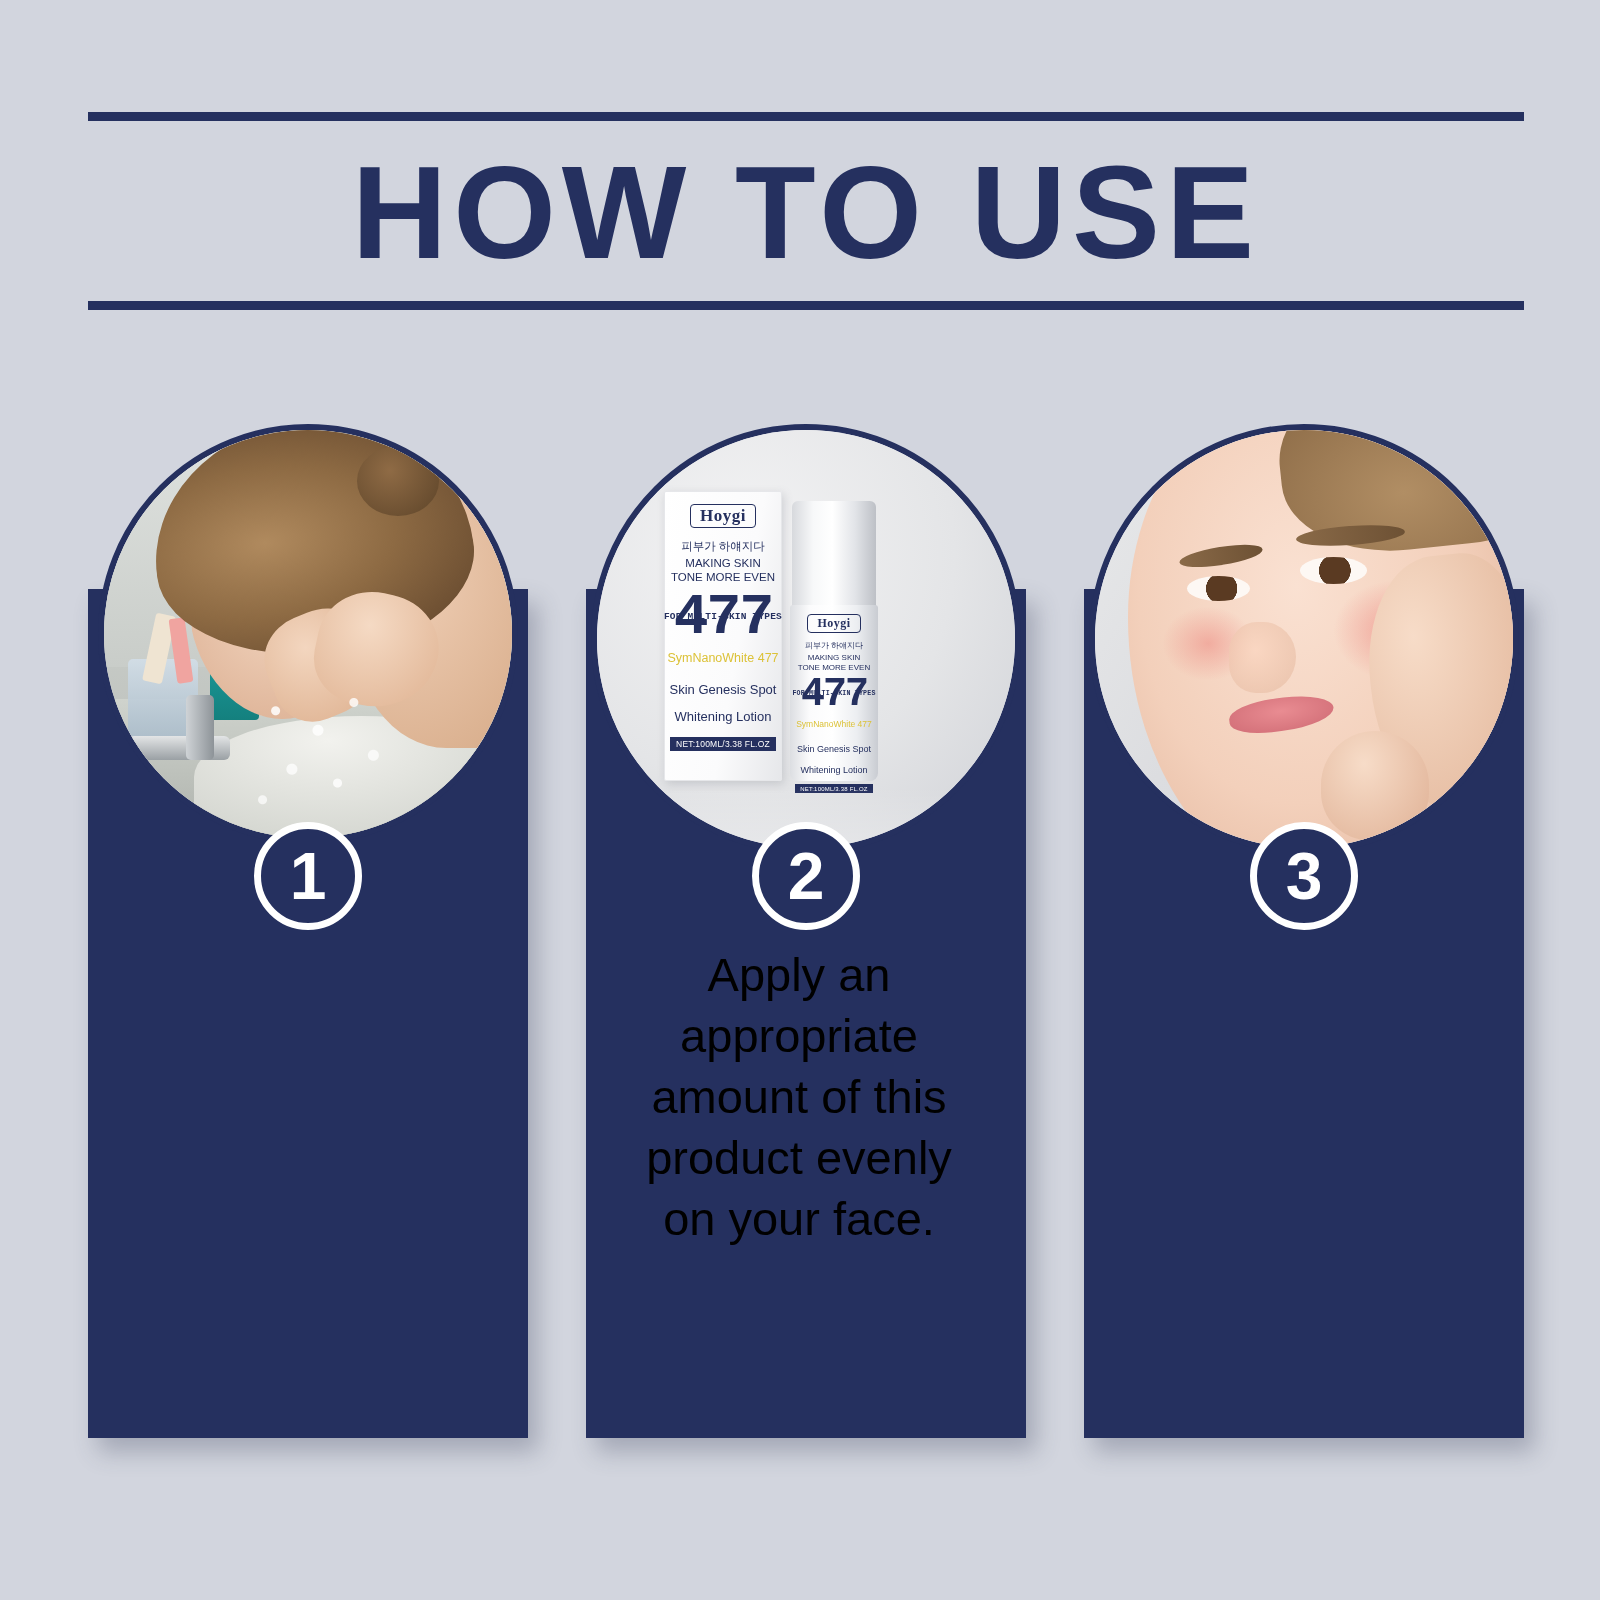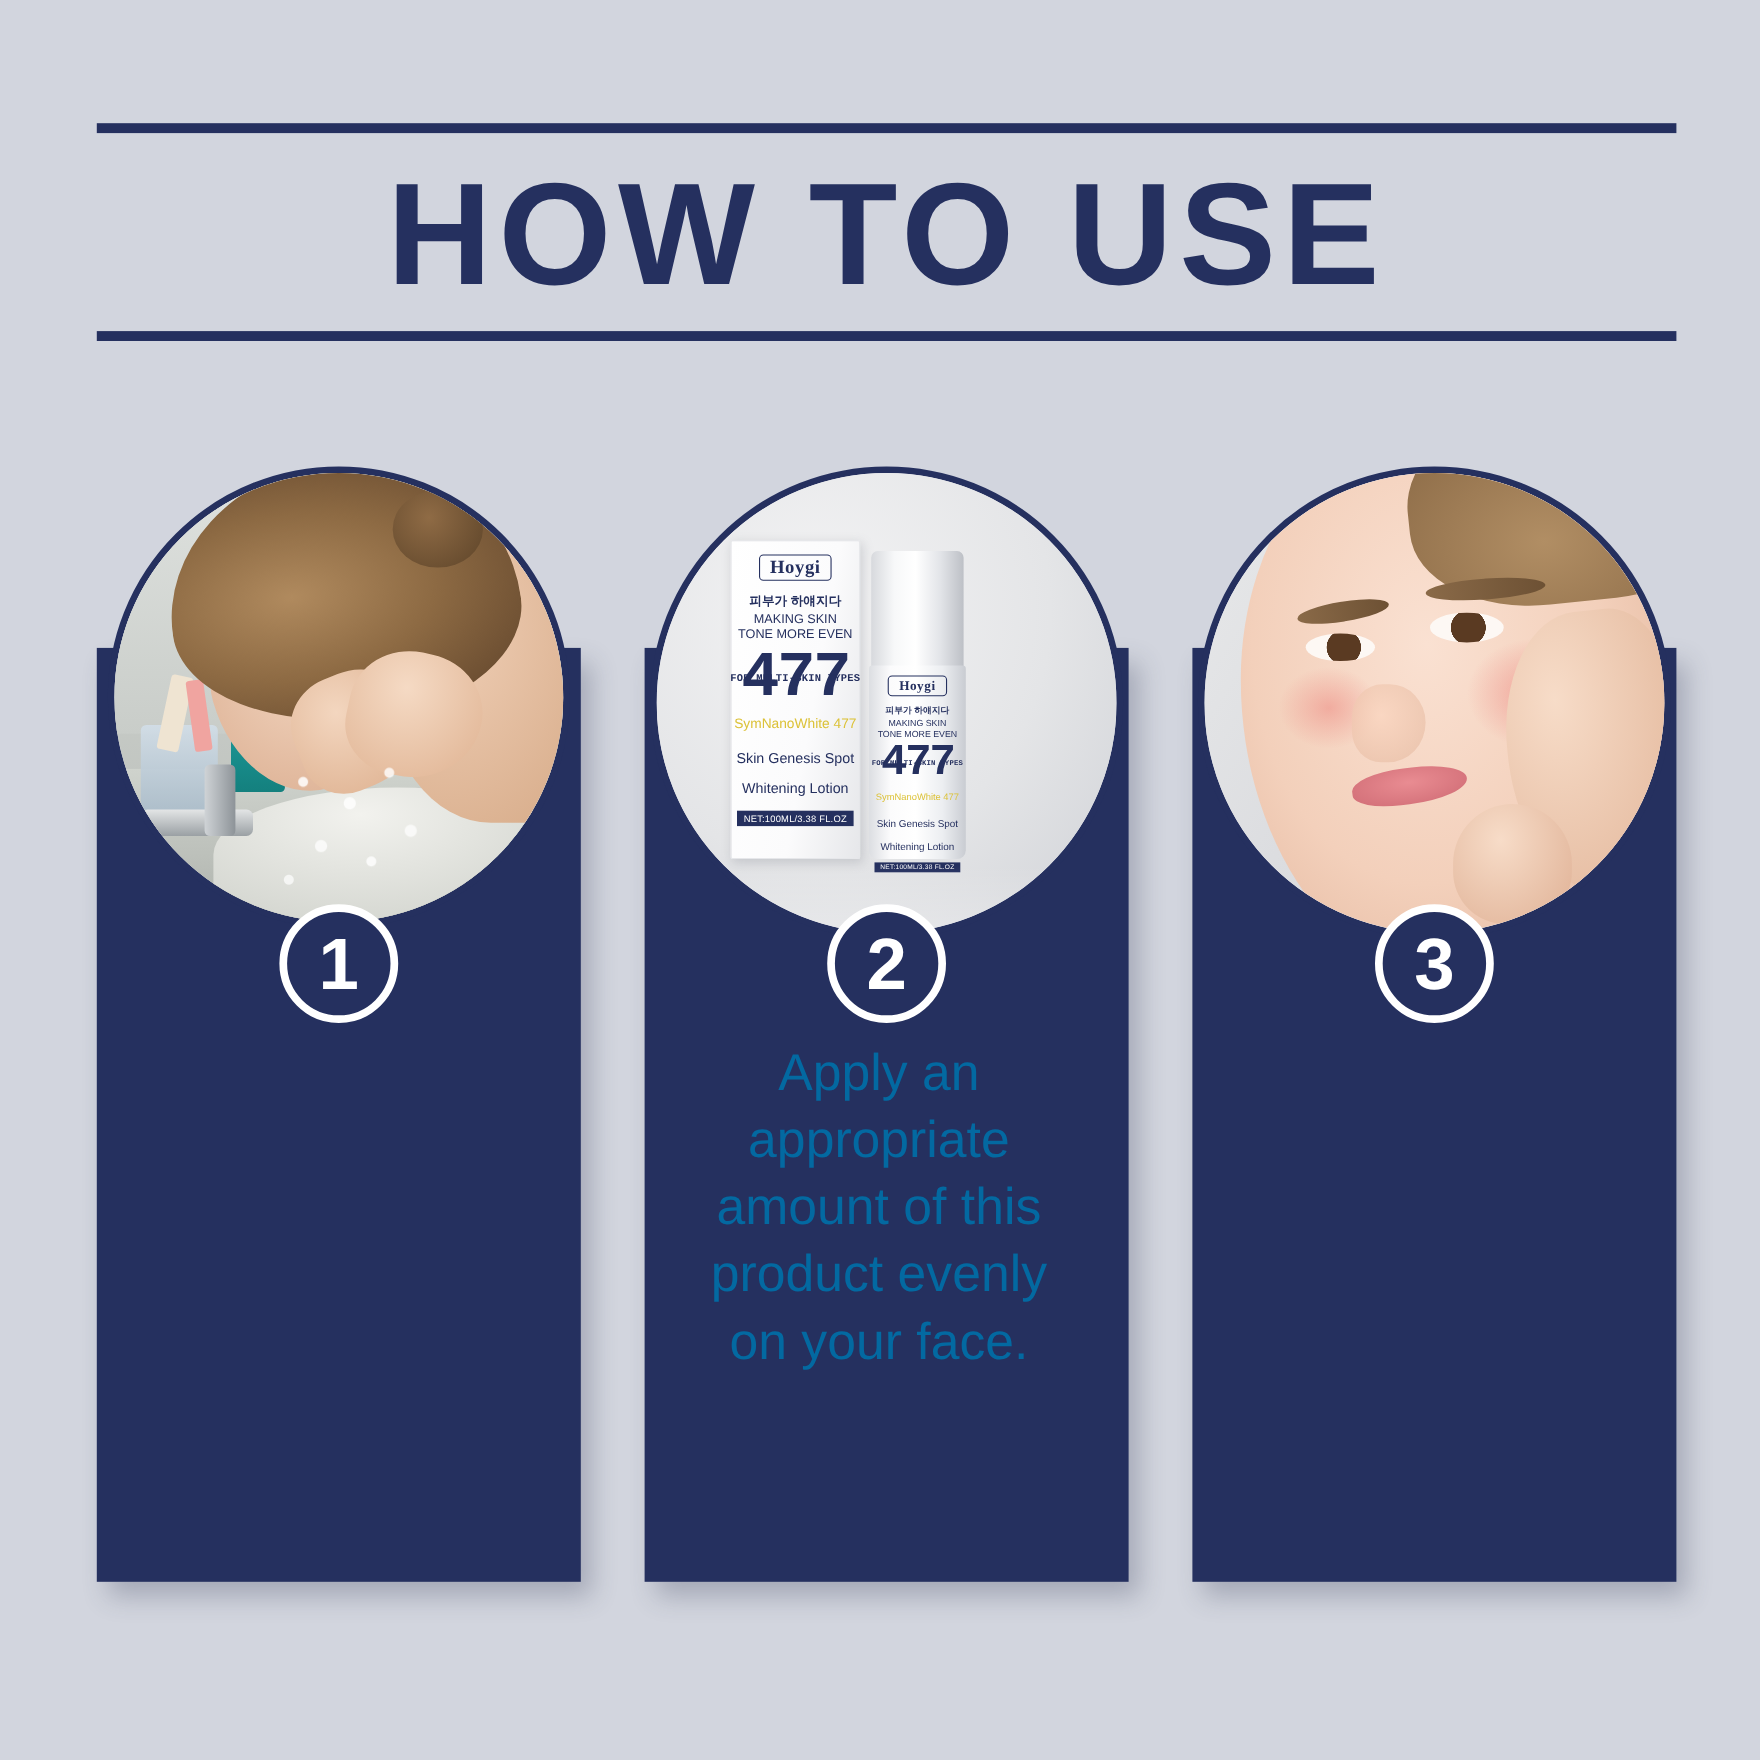--- a/index.html
+++ b/index.html
@@ -81,21 +81,21 @@
     font-size:66px;
     font-weight:bold;
     display:flex;align-items:center;justify-content:center;
     z-index:5;
     line-height:1;
   }
   .caption{
     position:absolute;
     left:0;right:14px;
     top:520px;
-    color:#0369a1;
+    color:#000000;
     font-size:47px;
     line-height:1.30;
     text-align:center;
     font-weight:400;
     z-index:4;
     white-space:pre-line;
   }
   .card:nth-child(1) .caption{top:588px;}
 
   
@@ -174,21 +174,21 @@
     background:linear-gradient(90deg,#dcdee2 0%,#fbfbfc 22%,#ffffff 48%,#eceef1 76%,#c9ccd2 100%);
     border-radius:3px 3px 8px 8px;
     display:flex;flex-direction:column;align-items:center;padding-top:9px;box-sizing:border-box;}
 
   .logo{border:1.6px solid #25305f;border-radius:4px;color:#25305f;
     font-family:"Liberation Serif", serif;font-weight:bold;
     padding:1px 9px;letter-spacing:.5px;}
   .box .logo{font-size:17px;margin-bottom:11px;}
   .bottle .logo{font-size:12px;margin-bottom:7px;}
 
-  .kr{color:#25305f;font-weight:bold;}
+  .kr{color:#25305f;}
   .box .kr{font-size:11.5px;margin-bottom:3px;}
   .bottle .kr{font-size:8px;margin-bottom:2px;}
   .mk{color:#25305f;line-height:1.18;text-align:right;}
   .box .mk{font-size:11.5px;}
   .bottle .mk{font-size:8px;}
 
   .num477{color:#25305f;font-weight:bold;position:relative;line-height:.86;
     letter-spacing:-2px;text-align:center;font-family:Liberation Mono, monospace;}
   .box .num477{font-size:58px;margin:9px 0 4px;}
   .bottle .num477{font-size:40px;margin:6px 0 3px;}

